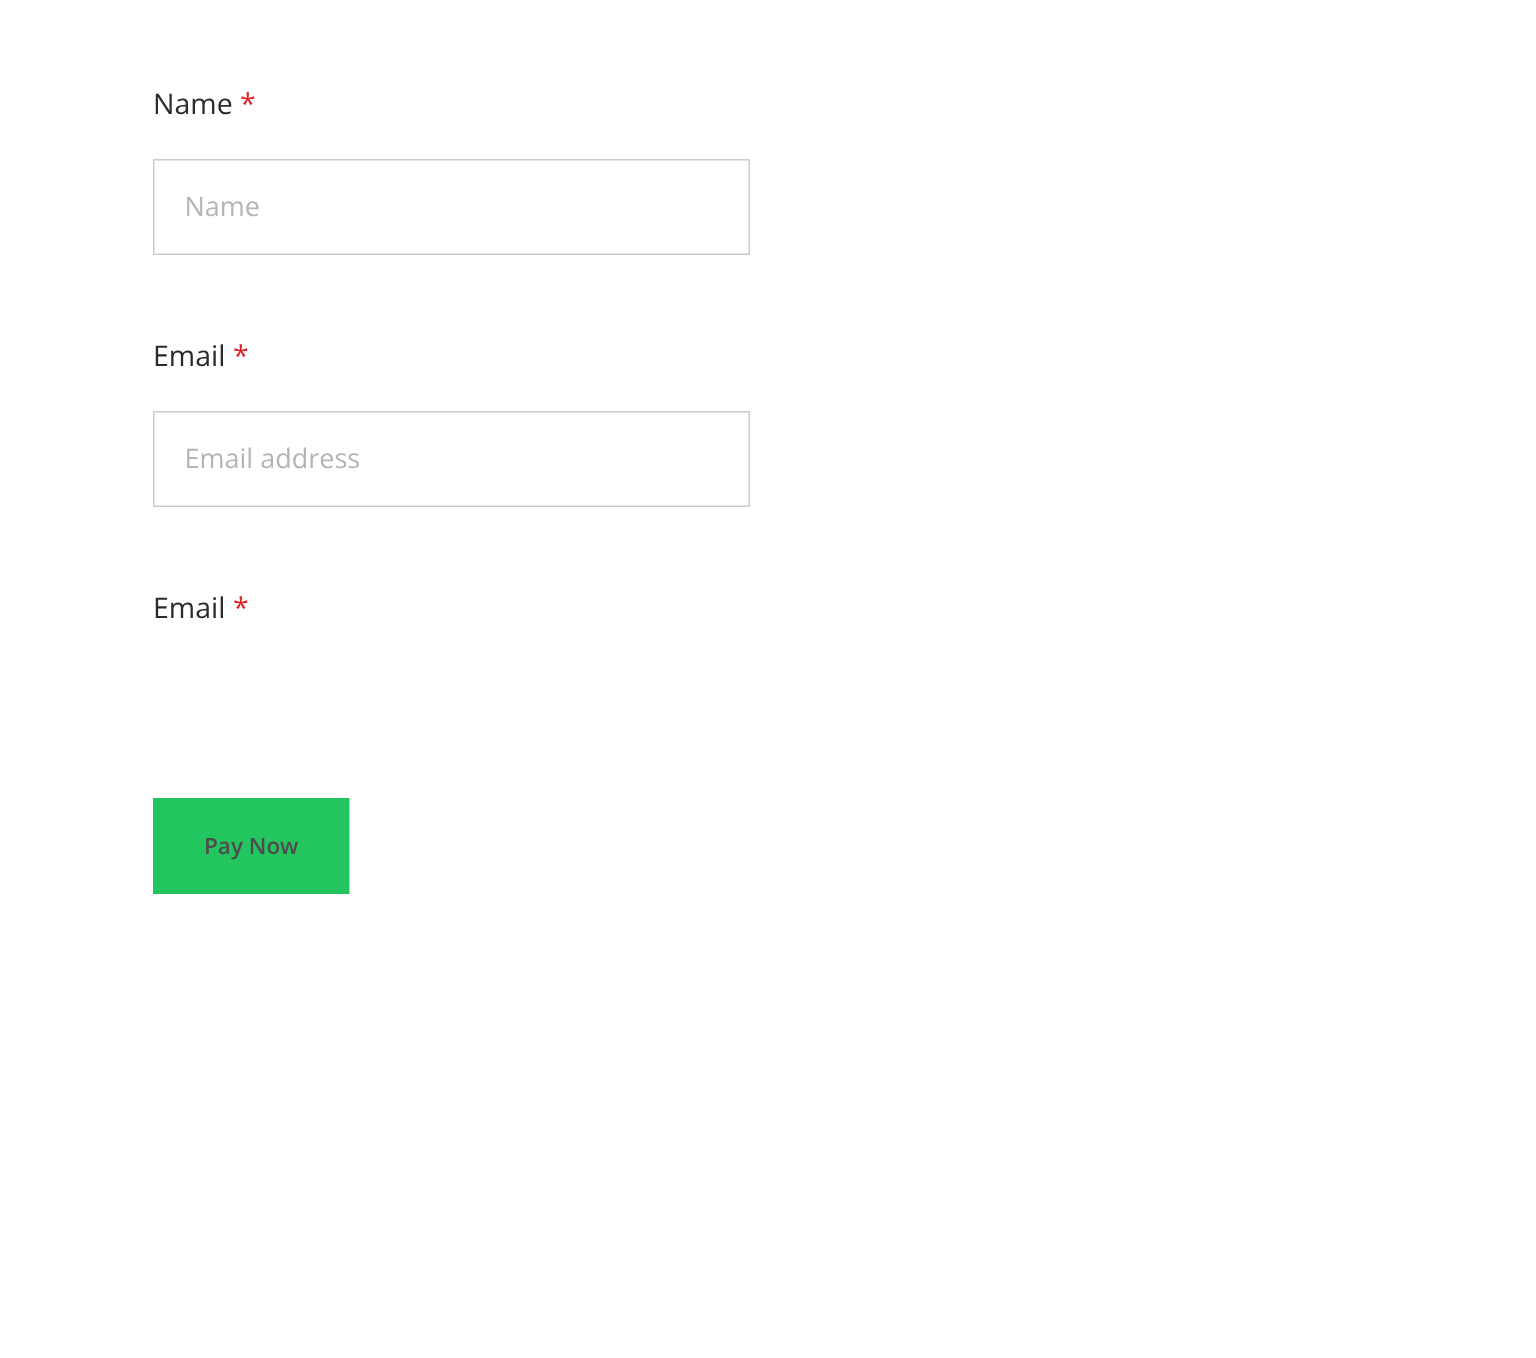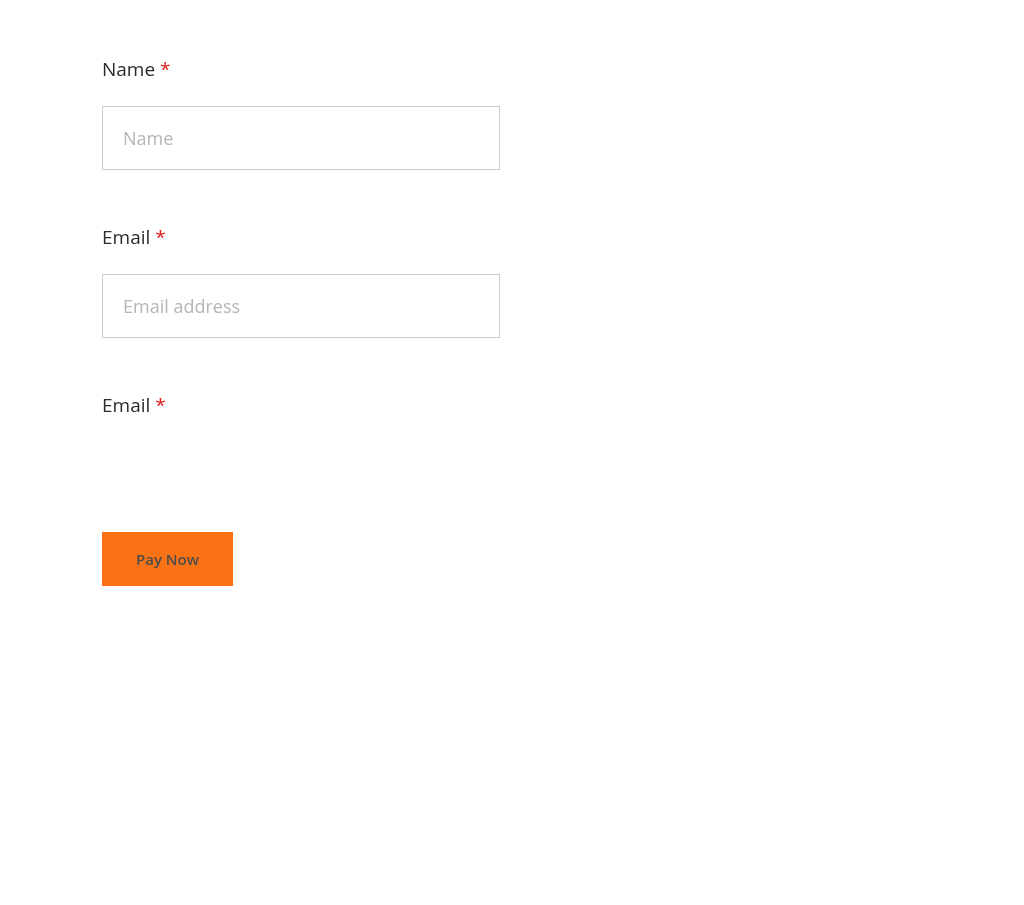--- a/index.html
+++ b/index.html
@@ -44,23 +44,23 @@
       outline: none;
       background: #ffffff;
     }
     .text-input::placeholder {
       color: #b5b5b5;
     }
     .submit-area {
       margin-top: 114px;
     }
     .submit-btn {
-      background: #f97316;
+      background: #22c55e;
       border: none;
-      height: 54px;
+      height: 64px;
       padding: 0 34px;
       font-size: 15px;
       font-weight: 600;
       color: #4d4d4d;
       font-family: inherit;
       cursor: pointer;
     }
   </style>
 </head>
 <body>

